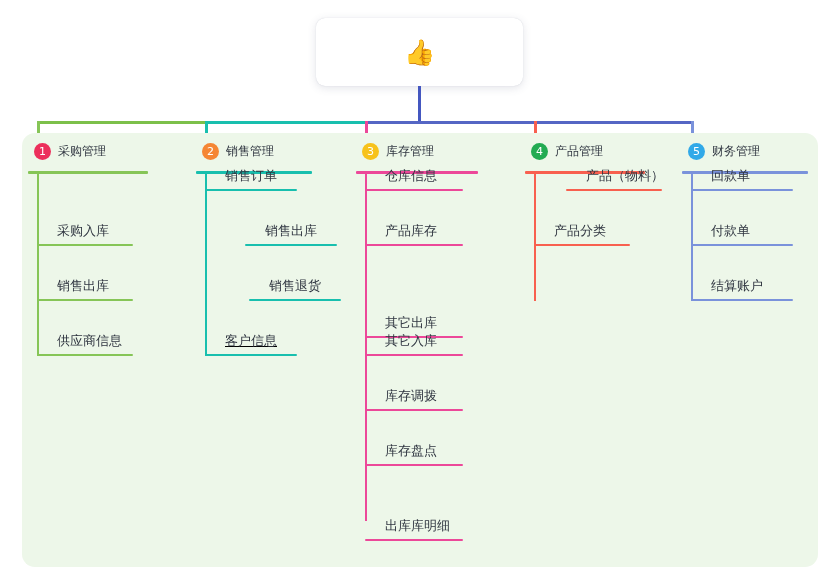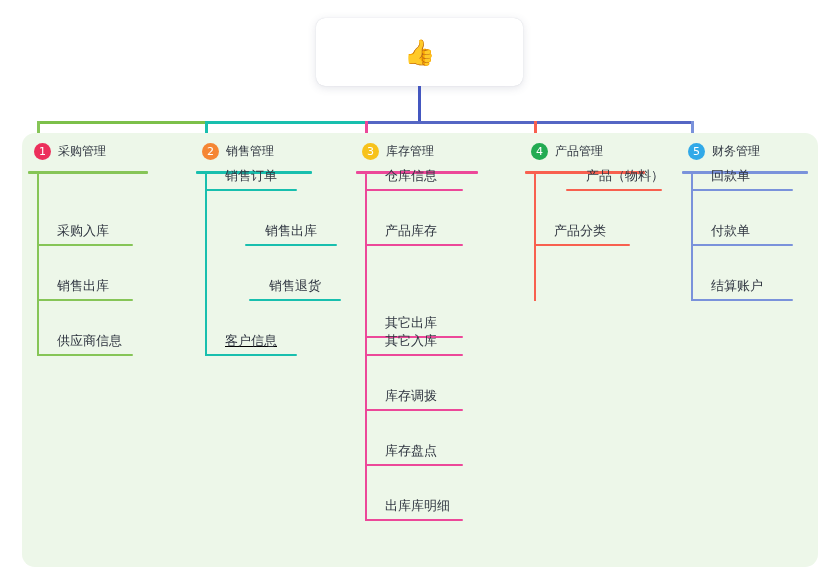--- a/index.html
+++ b/index.html
@@ -226,21 +226,21 @@
             <div class="leaf-rule" style="background: rgb(236, 72, 153); width: 98px;"></div>
           </div>
           <div class="leaf" style="top: 254px; width: 98px;">
             <span class="leaf-label">库存调拨</span>
             <div class="leaf-rule" style="background: rgb(236, 72, 153); width: 98px;"></div>
           </div>
           <div class="leaf" style="top: 309px; width: 98px;">
             <span class="leaf-label">库存盘点</span>
             <div class="leaf-rule" style="background: rgb(236, 72, 153); width: 98px;"></div>
           </div>
-          <div class="leaf" style="top: 364px; width: 98px;">
+          <div class="leaf" style="top: 384px; width: 98px;">
             <span class="leaf-label">出库库明细</span>
             <div class="leaf-rule" style="background: rgb(236, 72, 153); width: 98px;"></div>
           </div>
         </div>
         <div class="column" style="left: 503px; width: 120px;">
           <div class="col-head">
             <span class="badge" style="background: rgb(34, 171, 82);">4</span>
             <span class="col-title">产品管理</span>
           </div>
           <div class="head-rule" style="background: rgb(248, 96, 79); width: 120px; top: 38px;"></div>

